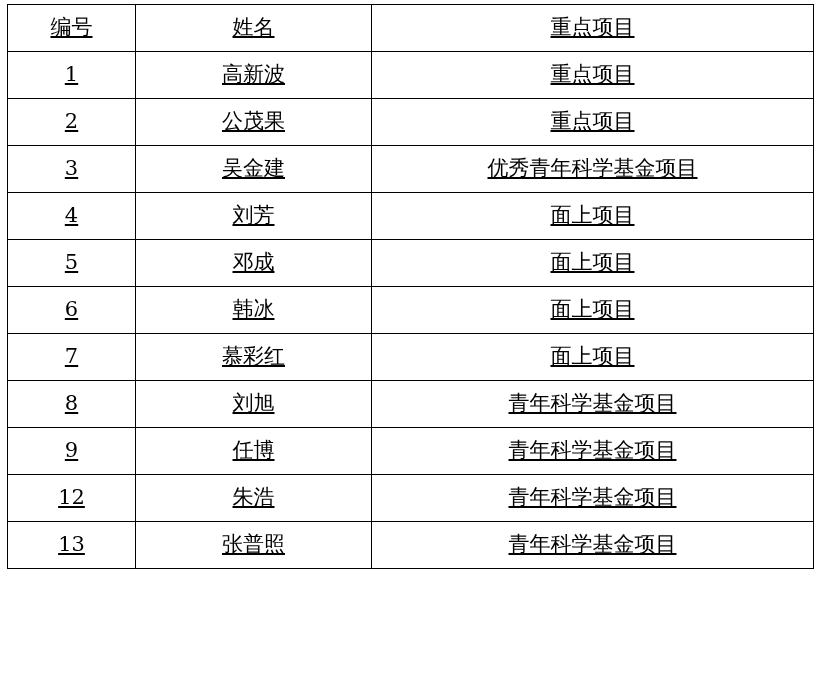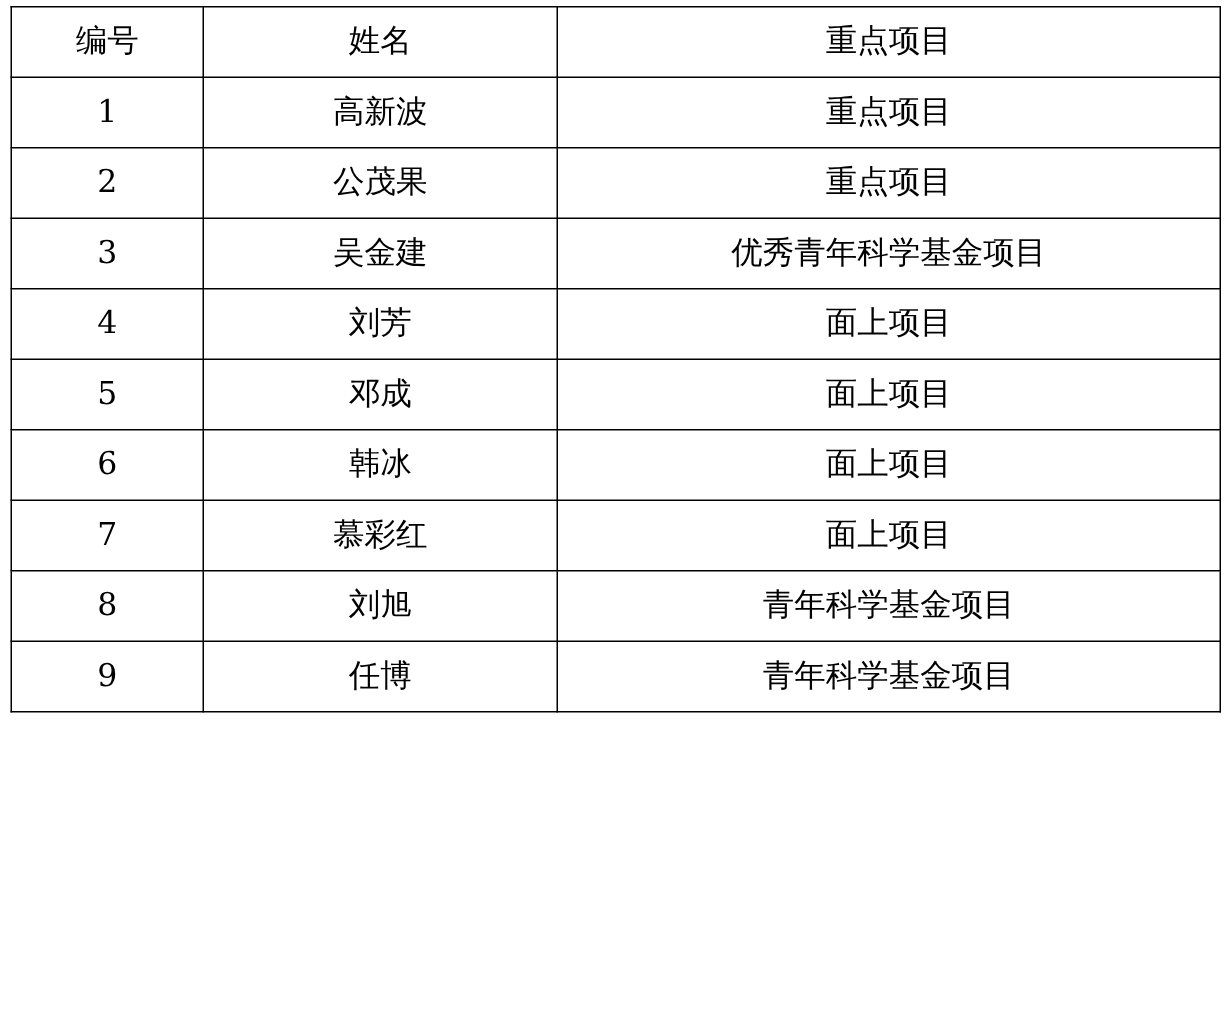--- a/index.html
+++ b/index.html
@@ -16,20 +16,21 @@
   .sheet {
     width: 821px;
     height: 673px;
     box-sizing: border-box;
     padding: 4px 7px 0 7px;
   }
   table.data-table {
     border-collapse: collapse;
     width: 806px;
     table-layout: fixed;
+    text-decoration: underline;
   }
   table.data-table th,
   table.data-table td {
     border: 1px solid #000000;
     text-align: center;
     vertical-align: middle;
     height: 46px;
     font-size: 21px;
     font-weight: normal;
     font-family: "DejaVu Serif", "Liberation Serif", serif;
@@ -96,15 +97,25 @@
       <tr>
         <td>8</td>
         <td>刘旭</td>
         <td>青年科学基金项目</td>
       </tr>
       <tr>
         <td>9</td>
         <td>任博</td>
         <td>青年科学基金项目</td>
       </tr>
+      <tr>
+        <td>12</td>
+        <td>朱浩</td>
+        <td>青年科学基金项目</td>
+      </tr>
+      <tr>
+        <td>13</td>
+        <td>张普照</td>
+        <td>青年科学基金项目</td>
+      </tr>
     </tbody>
   </table>
 </div>
 
 </body></html>

